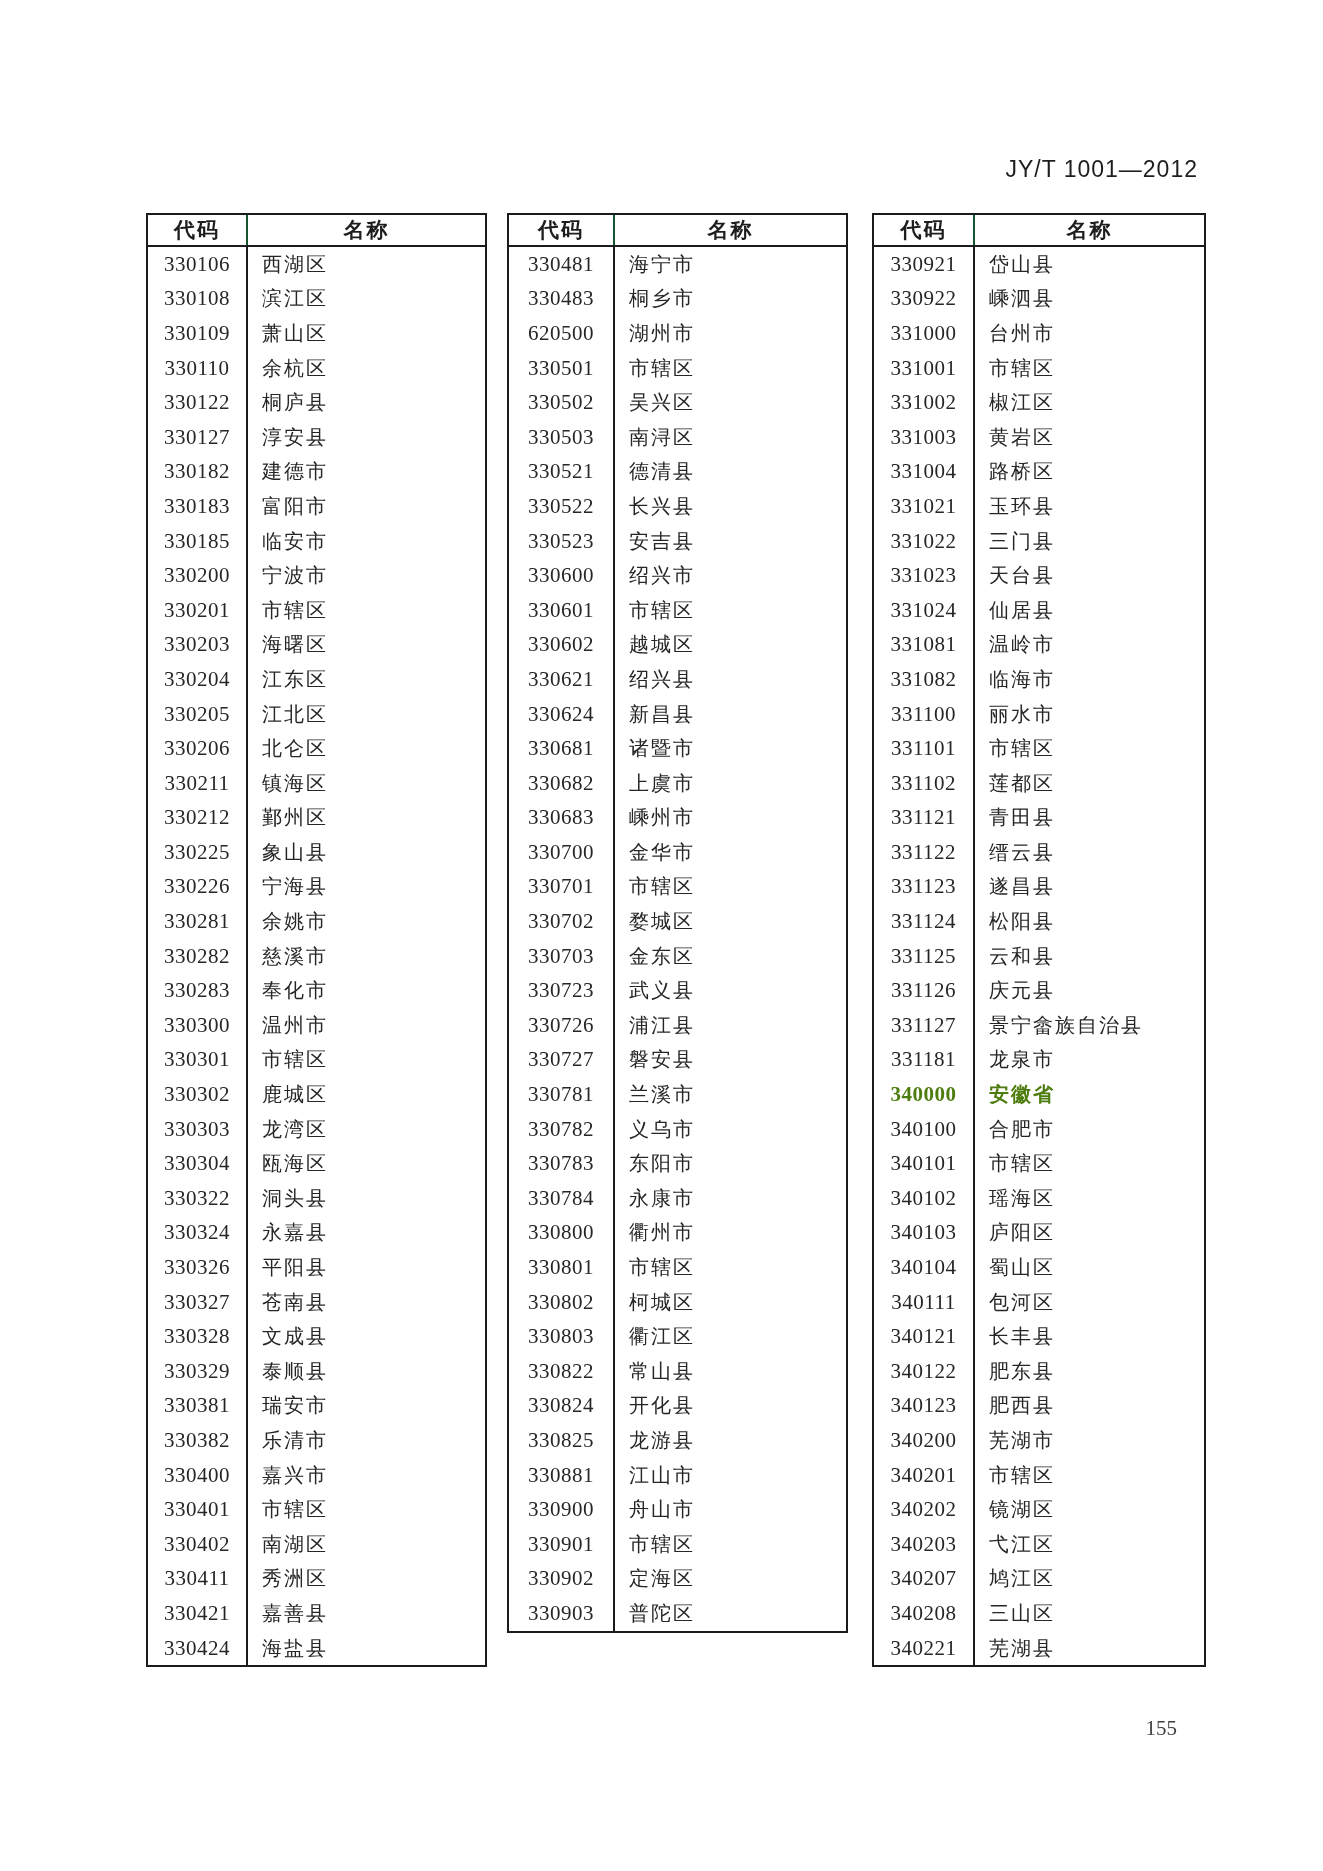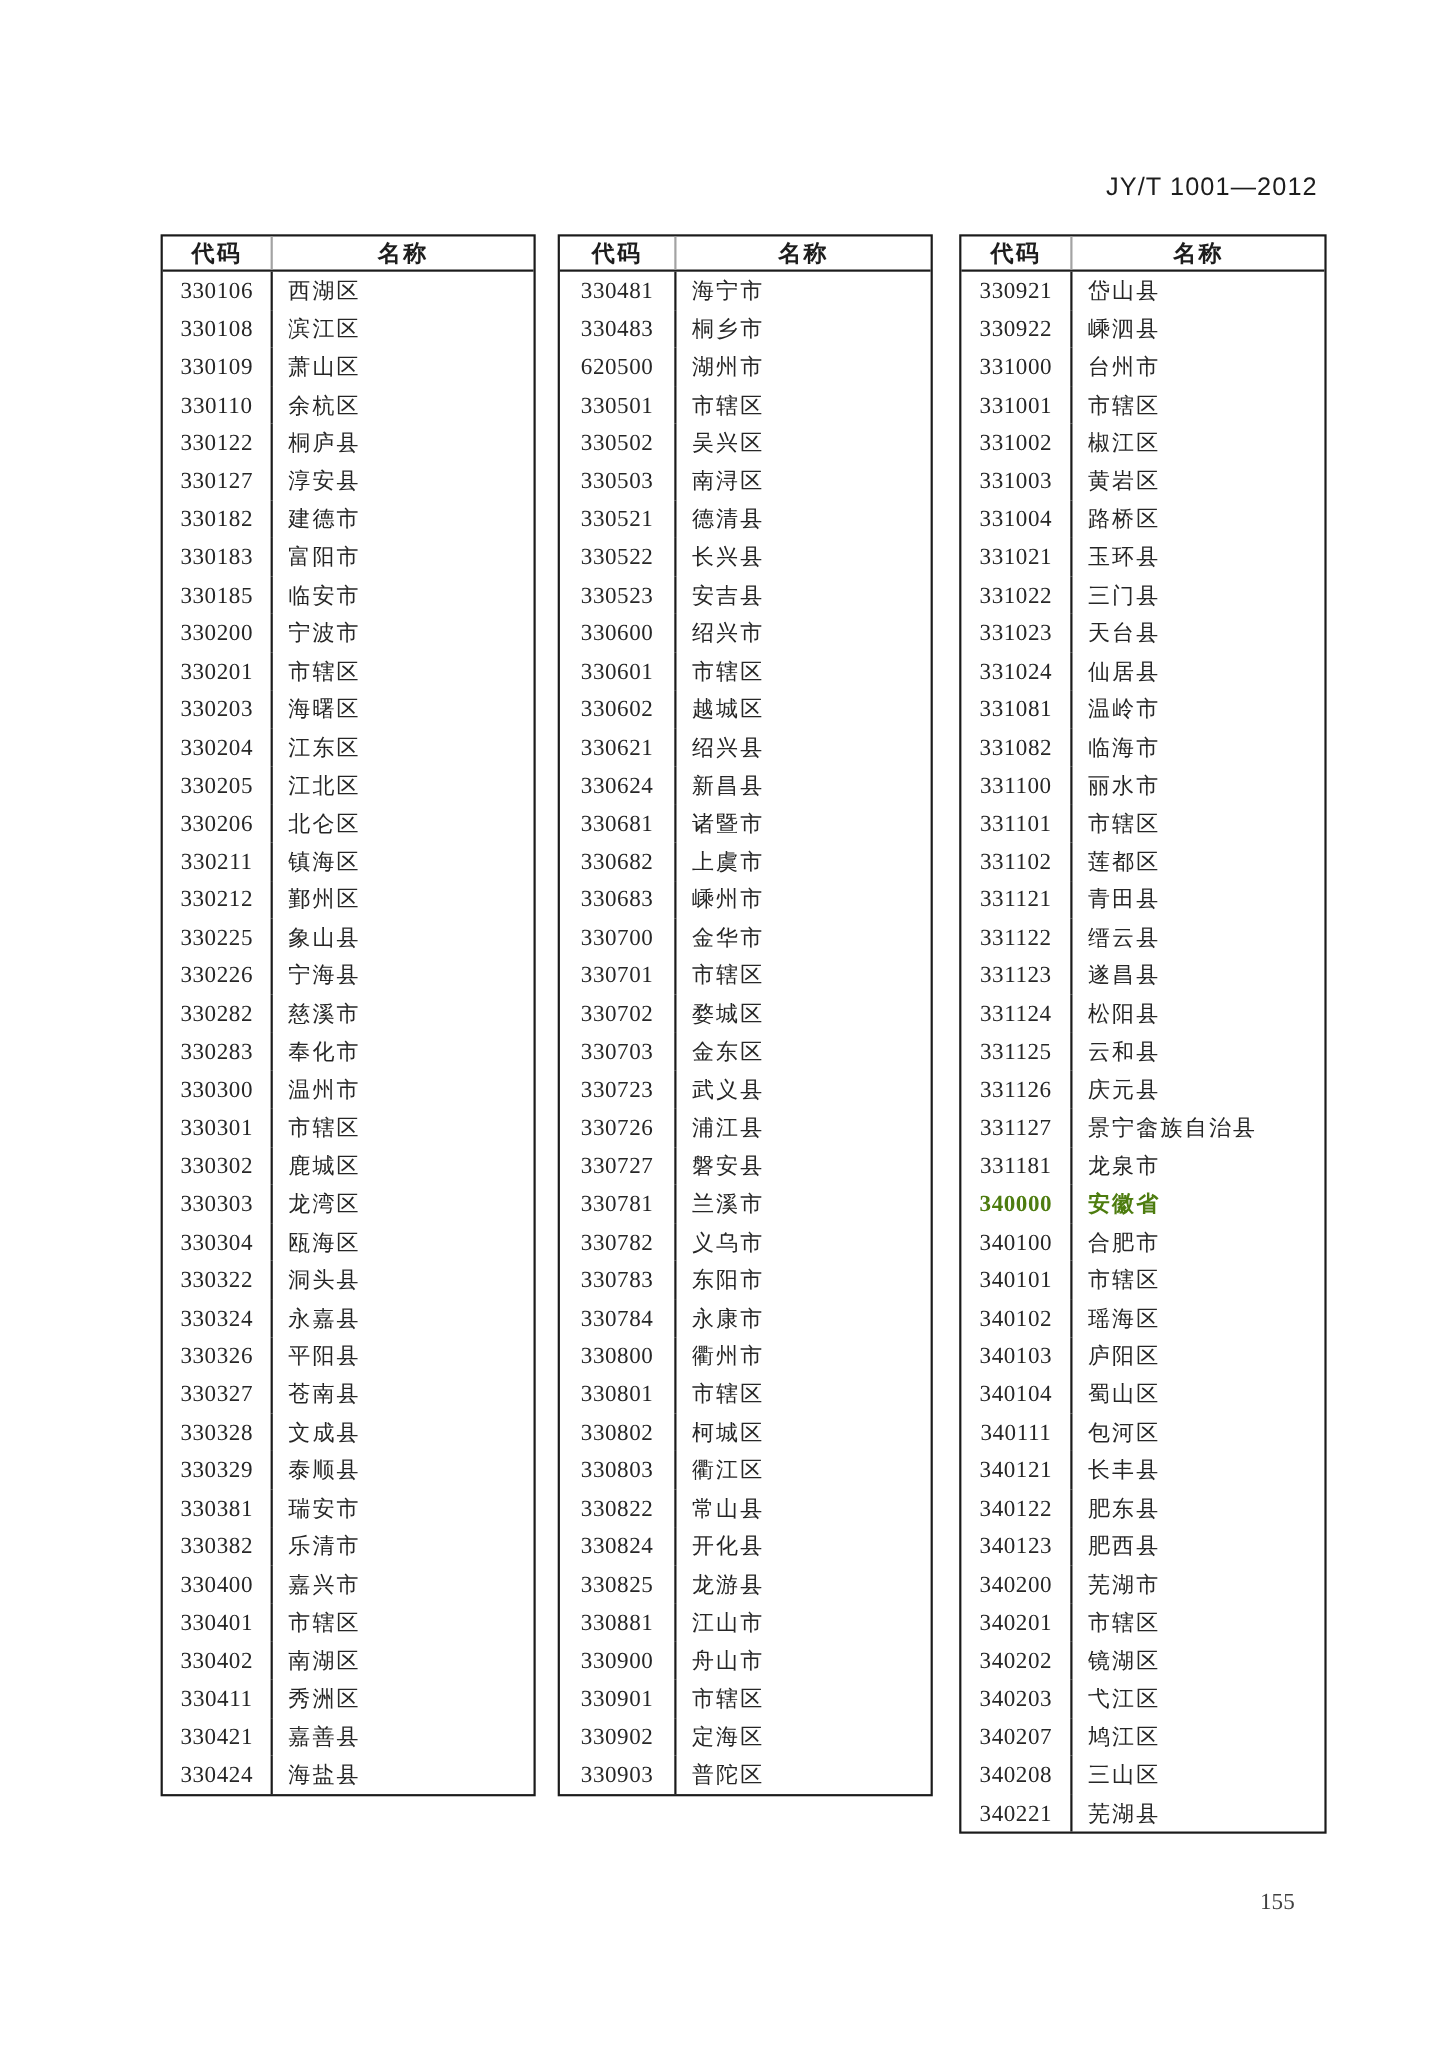--- a/index.html
+++ b/index.html
@@ -38,21 +38,21 @@
     color: #1d1d1d;
   }
   .thead .th {
     display: flex;
     align-items: center;
     justify-content: center;
     letter-spacing: 2px;
   }
   .thead .th.code {
     width: var(--codew);
-    border-right: 2px solid #a3a3a3;
+    border-right: 2px solid #14532d;
     box-sizing: border-box;
     flex: none;
   }
   .thead .th.name { flex: 1; }
   .tbody { display: flex; flex-direction: column; }
   .tr {
     display: flex;
     height: 34.6px;
     flex: none;
     align-items: center;
@@ -169,20 +169,24 @@
         </div>
         <div class="tr">
           <div class="td code">330225</div>
           <div class="td name">象山县</div>
         </div>
         <div class="tr">
           <div class="td code">330226</div>
           <div class="td name">宁海县</div>
         </div>
         <div class="tr">
+          <div class="td code">330281</div>
+          <div class="td name">余姚市</div>
+        </div>
+        <div class="tr">
           <div class="td code">330282</div>
           <div class="td name">慈溪市</div>
         </div>
         <div class="tr">
           <div class="td code">330283</div>
           <div class="td name">奉化市</div>
         </div>
         <div class="tr">
           <div class="td code">330300</div>
           <div class="td name">温州市</div>

